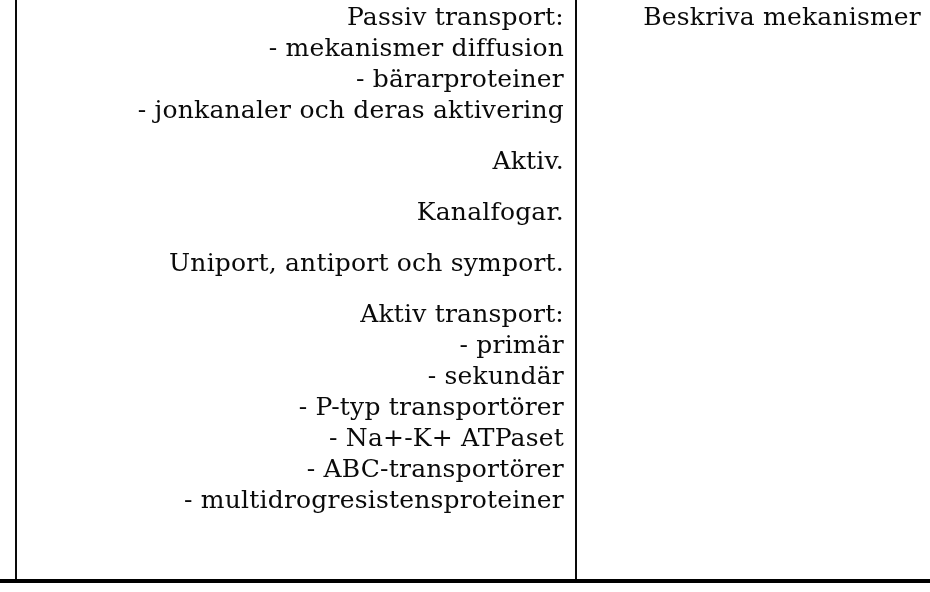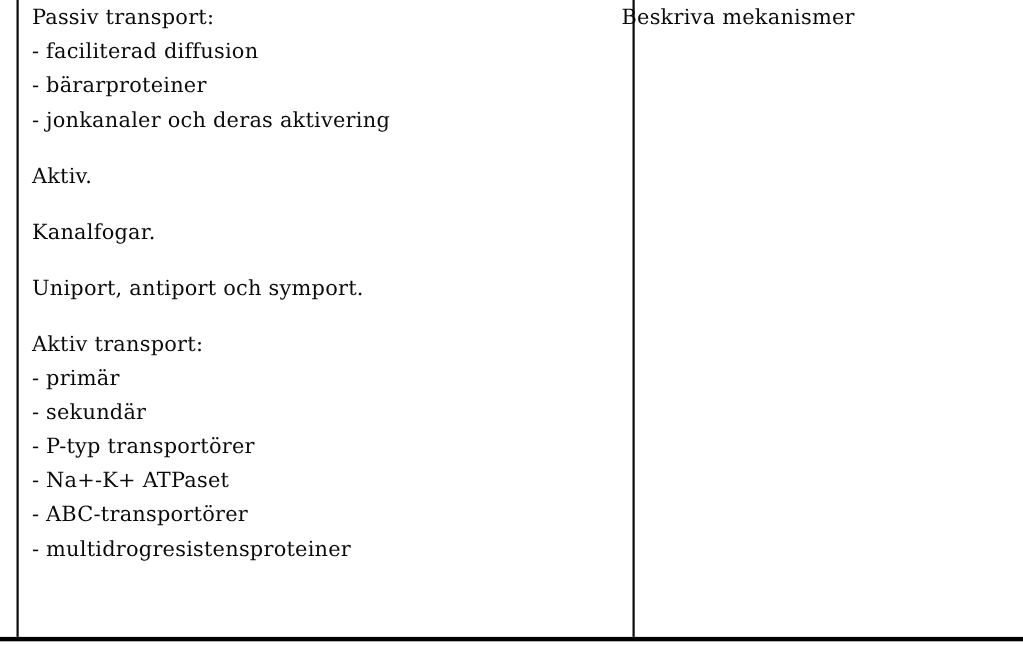--- a/index.html
+++ b/index.html
@@ -29,49 +29,50 @@
     position: absolute;
     left: 0;
     top: 579px;
     width: 930px;
     height: 4px;
     background: #000000;
   }
   .cell {
     position: absolute;
     top: 1px;
-    font-size: 19px;
+    font-size: 25px;
     line-height: 31px;
     letter-spacing: 0.2px;
+    text-align: right;
   }
   .cell.left-cell {
     left: 29px;
     width: 535px;
   }
   .cell.right-cell {
-    left: 565px;
+    left: 591px;
     width: 330px;
   }
   .para { margin: 0 0 20px 0; }
   .para:last-child { margin-bottom: 0; }
   .tline { white-space: nowrap; }
 </style>
 </head>
 <body>
 
 <div class="page">
 
   <div class="vline left"></div>
   <div class="vline divide"></div>
   <div class="hline-bottom"></div>
 
   <div class="cell left-cell">
     <div class="para">
       <div class="tline">Passiv transport:</div>
-      <div class="tline">- faciliterad diffusion</div>
+      <div class="tline">- mekanismer diffusion</div>
       <div class="tline">- bärarproteiner</div>
       <div class="tline">- jonkanaler och deras aktivering</div>
     </div>
     <div class="para">
       <div class="tline">Aktiv.</div>
     </div>
     <div class="para">
       <div class="tline">Kanalfogar.</div>
     </div>
     <div class="para">

